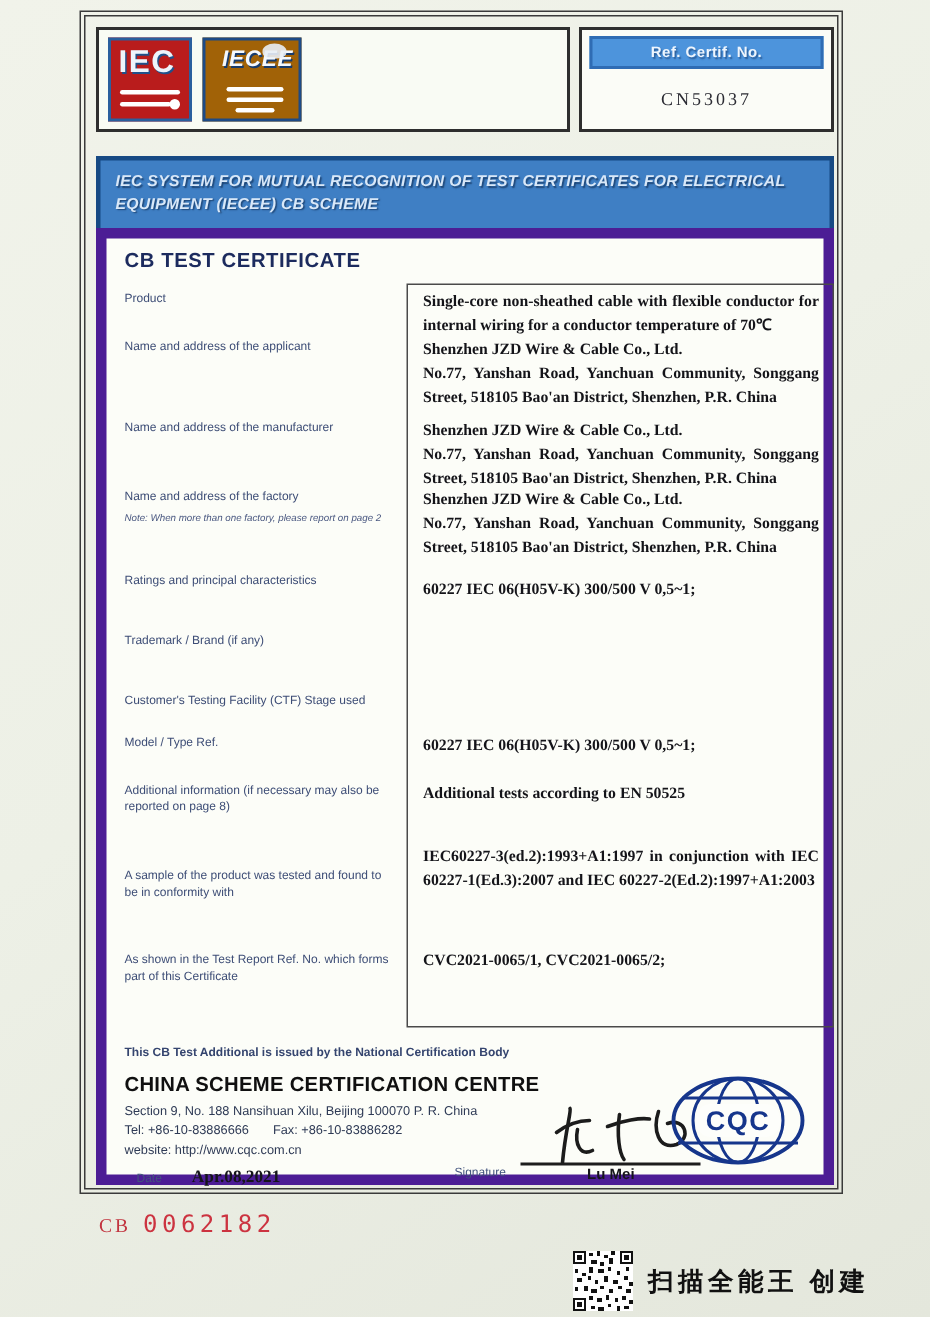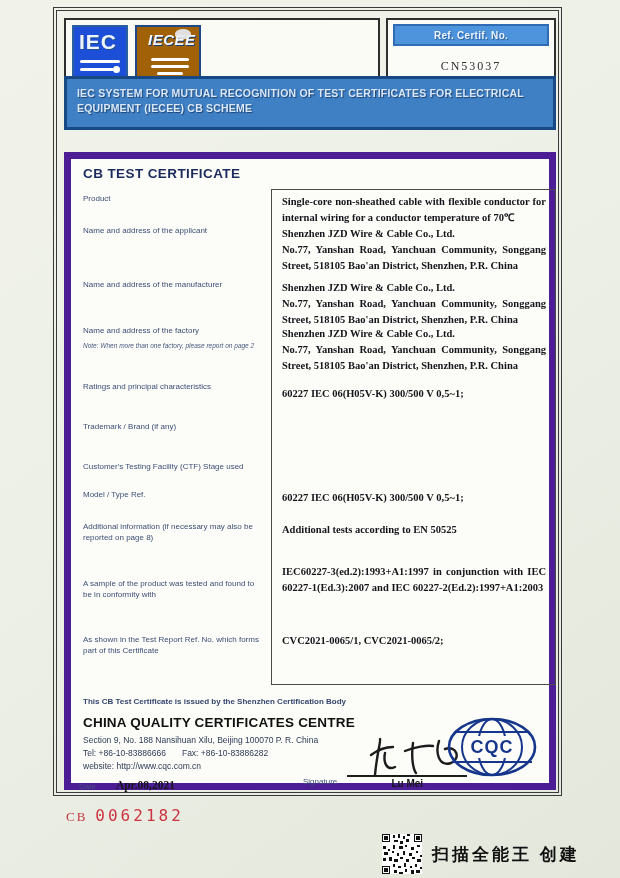--- a/index.html
+++ b/index.html
@@ -12,21 +12,21 @@
   .frame {
     position:absolute; left:53px; top:7px; width:509px; height:789px;
     border:4px double #3a3a3a; background:transparent;
   }
   
   .logos-box {
     position:absolute; left:64px; top:18px; width:316px; height:70px;
     border:2px solid #2e2e2e; background:#f9fbf4; display:flex; align-items:center; padding:6px;
   }
   .iec-logo {
-    width:56px; height:56px; background:#1d4ed8; border:2px solid #2b5f9e;
+    width:56px; height:56px; background:#b91c1c; border:2px solid #2b5f9e;
     color:#fff; position:relative; margin-right:7px; padding:3px 5px;
   }
   .iec-logo .iec-text { font-weight:bold; font-size:21px; letter-spacing:1px; color:#eef4fb; text-shadow:1px 1px 0 #20518a; }
   .iec-logo .bar1, .iec-logo .bar2 { position:absolute; left:6px; height:3px; background:#fff; border-radius:2px; }
   .iec-logo .bar1 { width:40px; bottom:16px; }
   .iec-logo .bar2 { width:34px; bottom:8px; }
   .iec-logo .dot { position:absolute; right:6px; bottom:6px; width:7px; height:7px; background:#fff; border-radius:50%; }
   .iecee-logo {
     width:66px; height:56px; background:#a16207; border:2px solid #1d4a86;
     position:relative; padding:4px 11px; overflow:hidden;
@@ -45,24 +45,24 @@
     background:#4d94dc; border:2px solid #2f6cb4; color:#eef5fd;
     font-weight:bold; font-size:10px; text-align:center; padding:4px 0 3px;
     text-shadow:1px 1px 1px #2a5d9a; letter-spacing:.3px;
   }
   .ref-value {
     text-align:center; margin-top:13px; font-family:"Liberation Serif", serif;
     font-size:12px; letter-spacing:2px; color:#2b2b33;
   }
   
   .banner {
-    position:absolute; left:64px; top:76px; width:492px; height:54px;
+    position:absolute; left:64px; top:104px; width:492px; height:54px;
     background:#3f7fc4; border:3px solid #174a84; padding:7px 10px;
     color:#d9e8f8; font-weight:bold; font-size:10.5px; line-height:1.4;
-    text-shadow:1px 1px 1px rgba(18,48,88,.75); letter-spacing:.2px;
+    text-shadow:1px 1px 1px rgba(18,48,88,.75); letter-spacing:.2px;font-style:italic;
   }
   
   .main-box {
     position:absolute; left:64px; top:152px; width:492px; height:638px;
     border:7px solid #4c1d95; background:#fcfdf8;
   }
   .cert-title { position:absolute; left:12px; top:7px; font-size:13.5px; font-weight:bold; color:#1c2b5e; letter-spacing:.4px; }
   .table { position:absolute; left:0; top:30px; width:100%; }
   .value-frame { position:absolute; left:200px; top:0; width:285px; height:496px; border:1.5px solid #4a4a4a; pointer-events:none; }
   .row { display:flex; }
@@ -82,21 +82,21 @@
   .r4 .val { padding-top:9px; }
   .r9 .lbl { padding-top:24px; }
   .r9 .val { padding-top:9px; }
   .r10 .lbl { padding-top:10px; }
   .r10 .val { padding-top:8px; }
   
   .issued-line { position:absolute; left:12px; top:538px; font-size:8px; font-weight:bold; color:#35456f; }
   .org-name { position:absolute; left:12px; top:556px; font-size:13.5px; font-weight:bold; color:#101010; letter-spacing:.2px; }
   .org-contact { position:absolute; left:12px; top:575px; font-size:8.5px; color:#2e3a55; line-height:1.55; }
   .org-contact .telfax span { margin-right:16px; }
-  .date-row { position:absolute; left:8px; top:620px; display:flex; align-items:baseline; }
+  .date-row { position:absolute; left:20px; top:620px; display:flex; align-items:baseline; }
   .date-label { font-size:8px; color:#42537d; margin-right:20px; }
   .date-value { font-family:"Liberation Serif", serif; font-weight:bold; font-size:11.5px; color:#15151a; }
   .sig-block { position:absolute; left:232px; top:574px; width:190px; }
   .sig-hand { margin-left:58px; display:block; }
   .sig-line-row { display:flex; align-items:flex-start; margin-top:-4px; }
   .sig-label { font-size:8px; color:#42537d; margin-right:10px; margin-top:2px; }
   .sig-line-col { width:120px; border-top:2px solid #1d1d1d; text-align:center; }
   .sig-name { font-size:10px; font-weight:bold; color:#15151a; margin-top:1px; }
   .cqc-logo { position:absolute; right:10px; top:556px; }
   
@@ -185,22 +185,22 @@
     <div class="row r9">
       <div class="lbl">A sample of the product was tested and found to be in conformity with</div>
       <div class="val">IEC60227-3(ed.2):1993+A1:1997 in conjunction with IEC 60227-1(Ed.3):2007 and IEC 60227-2(Ed.2):1997+A1:2003</div>
     </div>
     <div class="row r10">
       <div class="lbl">As shown in the Test Report Ref. No. which forms part of this Certificate</div>
       <div class="val">CVC2021-0065/1, CVC2021-0065/2;</div>
     </div>
   </div>
 
-  <div class="issued-line">This CB Test Certificate is issued by the Shenzhen Certification Body</div>
-  <div class="org-name">CHINA QUALITY CERTIFICATES CENTRE</div>
+  <div class="issued-line">This CB Test Additional is issued by the National Certification Body</div>
+  <div class="org-name">CHINA SCHEME CERTIFICATION CENTRE</div>
   <div class="org-contact">
     <div>Section 9, No. 188 Nansihuan Xilu, Beijing 100070 P. R. China</div>
     <div class="telfax">
       <span>Tel: +86-10-83886666</span><span>Fax: +86-10-83886282</span>
     </div>
     <div>website: http://www.cqc.com.cn</div>
   </div>
 
   <div class="date-row">
     <span class="date-label">Date</span>

